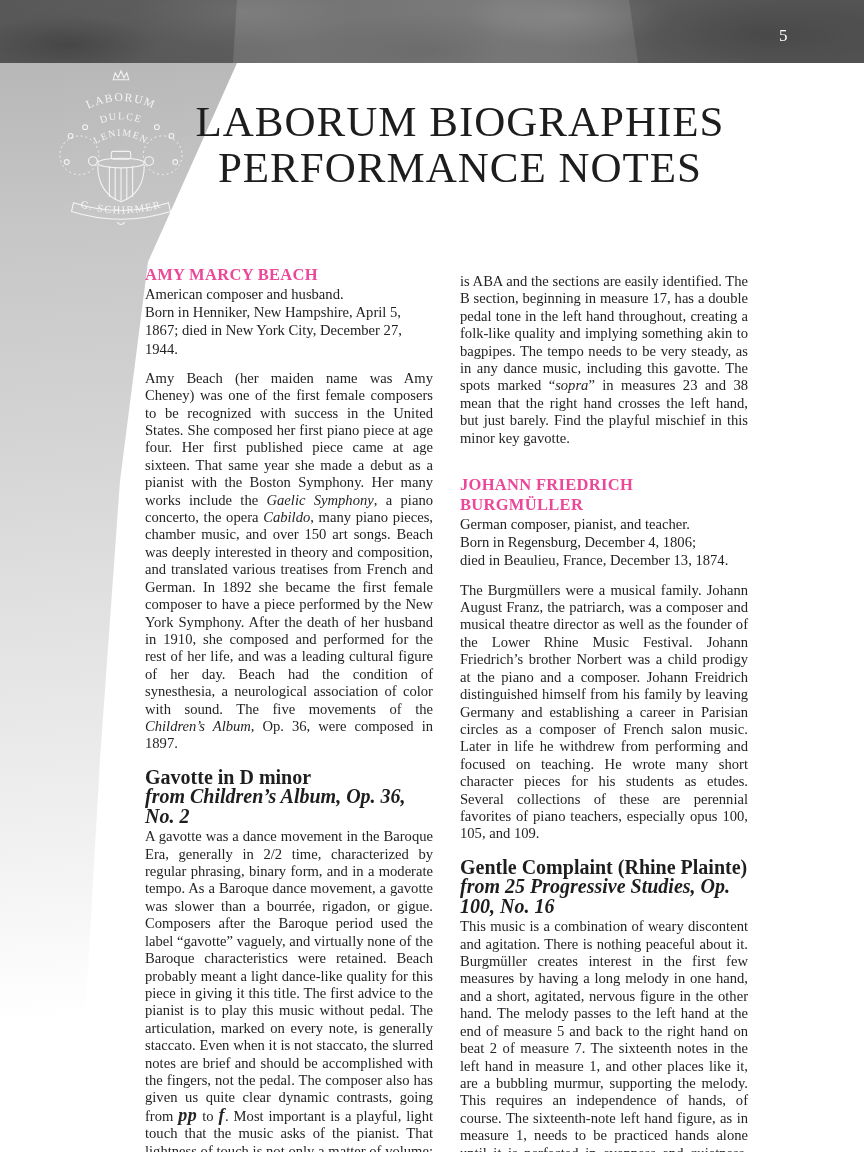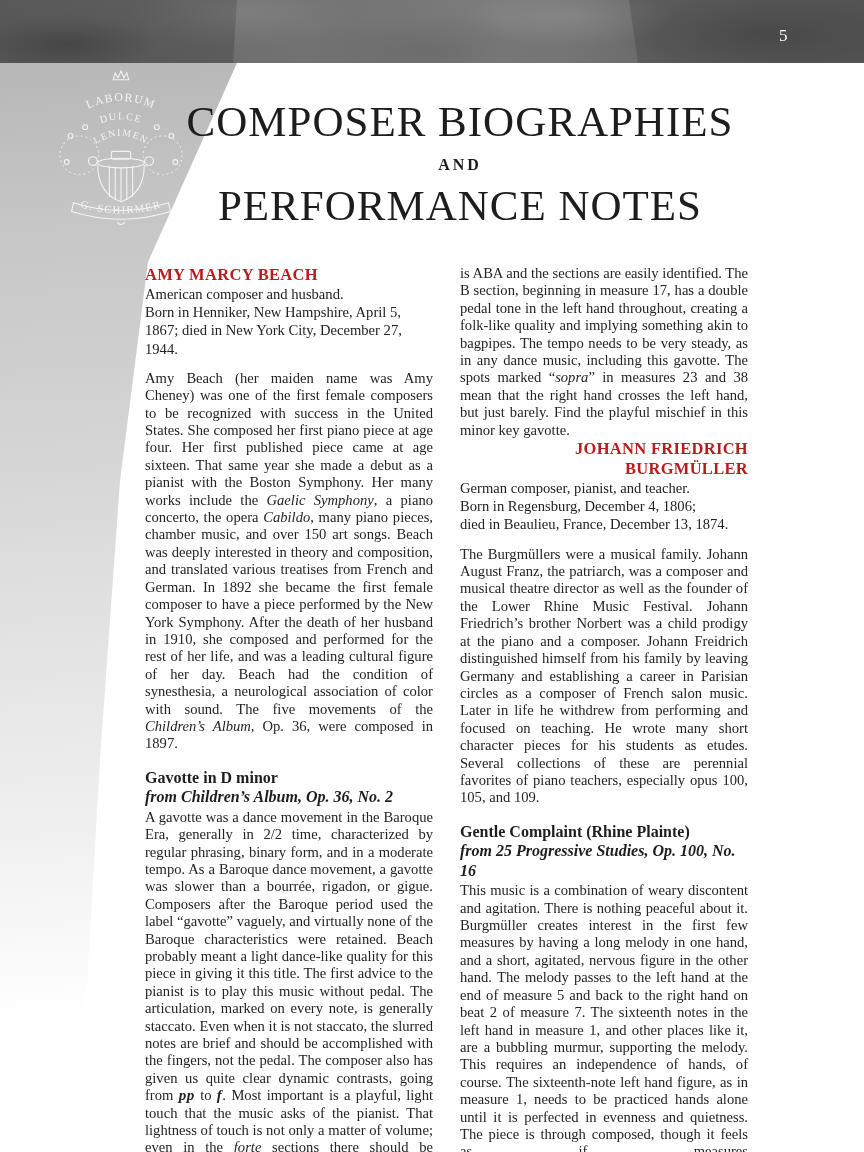--- a/index.html
+++ b/index.html
@@ -63,37 +63,37 @@
     text-align:center;color:#1d1d1d;
   }
   .title-big{font-size:43px;line-height:46px;letter-spacing:1px;font-weight:normal;}
   .title-and{font-size:16px;line-height:16px;letter-spacing:3px;font-weight:bold;margin:12px 0 10px;}
 
   
   .col{position:absolute;top:265px;width:288px;}
   .col-left{left:145px;}
   .col-right{left:460px;}
   .sec-heading{
-    margin:0;font-size:16.5px;line-height:20px;font-weight:bold;letter-spacing:.3px;color:#b91c1c;
+    margin:0;font-size:16.5px;line-height:20px;font-weight:bold;letter-spacing:.3px;color:#ec4899;
   }
-  .col-right .sec-heading{text-align:right;}
+  .col-right .sec-heading{margin-top:28px;}
   .bio-line{font-size:14.6px;line-height:18.2px;}
   .para{
     margin:12px 0 0;font-size:14.6px;line-height:17.4px;
     text-align:justify;color:#242424;
   }
-  .para.first{margin-top:0;}
+  .para.first{margin-top:8px;}
   .para.tight{margin-top:2px;}
   .justify-last{text-align-last:justify;}
-  .sub-heading{margin:15px 0 0;font-size:16px;line-height:19.5px;font-weight:bold;color:#1e1e1e;}
+  .sub-heading{margin:15px 0 0;font-size:20px;line-height:19.5px;font-weight:bold;color:#1e1e1e;}
   .sub-line{display:block;}
   .run-i{font-style:italic;}
   .run-b{font-weight:bold;font-style:italic;}
   .run-bi{font-weight:bold;font-style:italic;}
-  .run-d{font-weight:bold;font-style:italic;font-size:15px;letter-spacing:.5px;}
+  .run-d{font-weight:bold;font-style:italic;font-size:18px;letter-spacing:.5px;}
 </style>
 </head>
 <body>
 
 <div class="page">
 
   <header class="band">
     <div class="band-seg seg-left"></div>
     <div class="band-seg seg-right"></div>
   </header>
@@ -137,22 +137,21 @@
       <line x1="71" y1="102" x2="71" y2="136"></line>
       <line x1="77" y1="101" x2="77" y2="133"></line>
 
       <path d="M 16 139 Q 65 155 114 139 L 116 148 Q 65 164 14 148 Z"></path>
       <text font-size="11"><textPath href="#arc4" startOffset="50%" text-anchor="middle">G. SCHIRMER</textPath></text>
       <path d="M 61 159 Q 65 164 69 159"></path>
     </svg>
   </div>
 
   <div class="title-block">
-    <div class="title-big">COMPOSER BIOGRAPHIES</div>
-    <div class="title-and">AND</div>
+    <div class="title-big">LABORUM BIOGRAPHIES</div>
     <div class="title-big">PERFORMANCE NOTES</div>
   </div>
 
   <main>
 
     <section class="col col-left">
       <h2 class="sec-heading">AMY MARCY BEACH</h2>
       <div class="bio">
         <div class="bio-line">American composer and husband.</div>
         <div class="bio-line">Born in Henniker, New Hampshire, April 5, 1867; died in New York City, December 27, 1944.</div>

